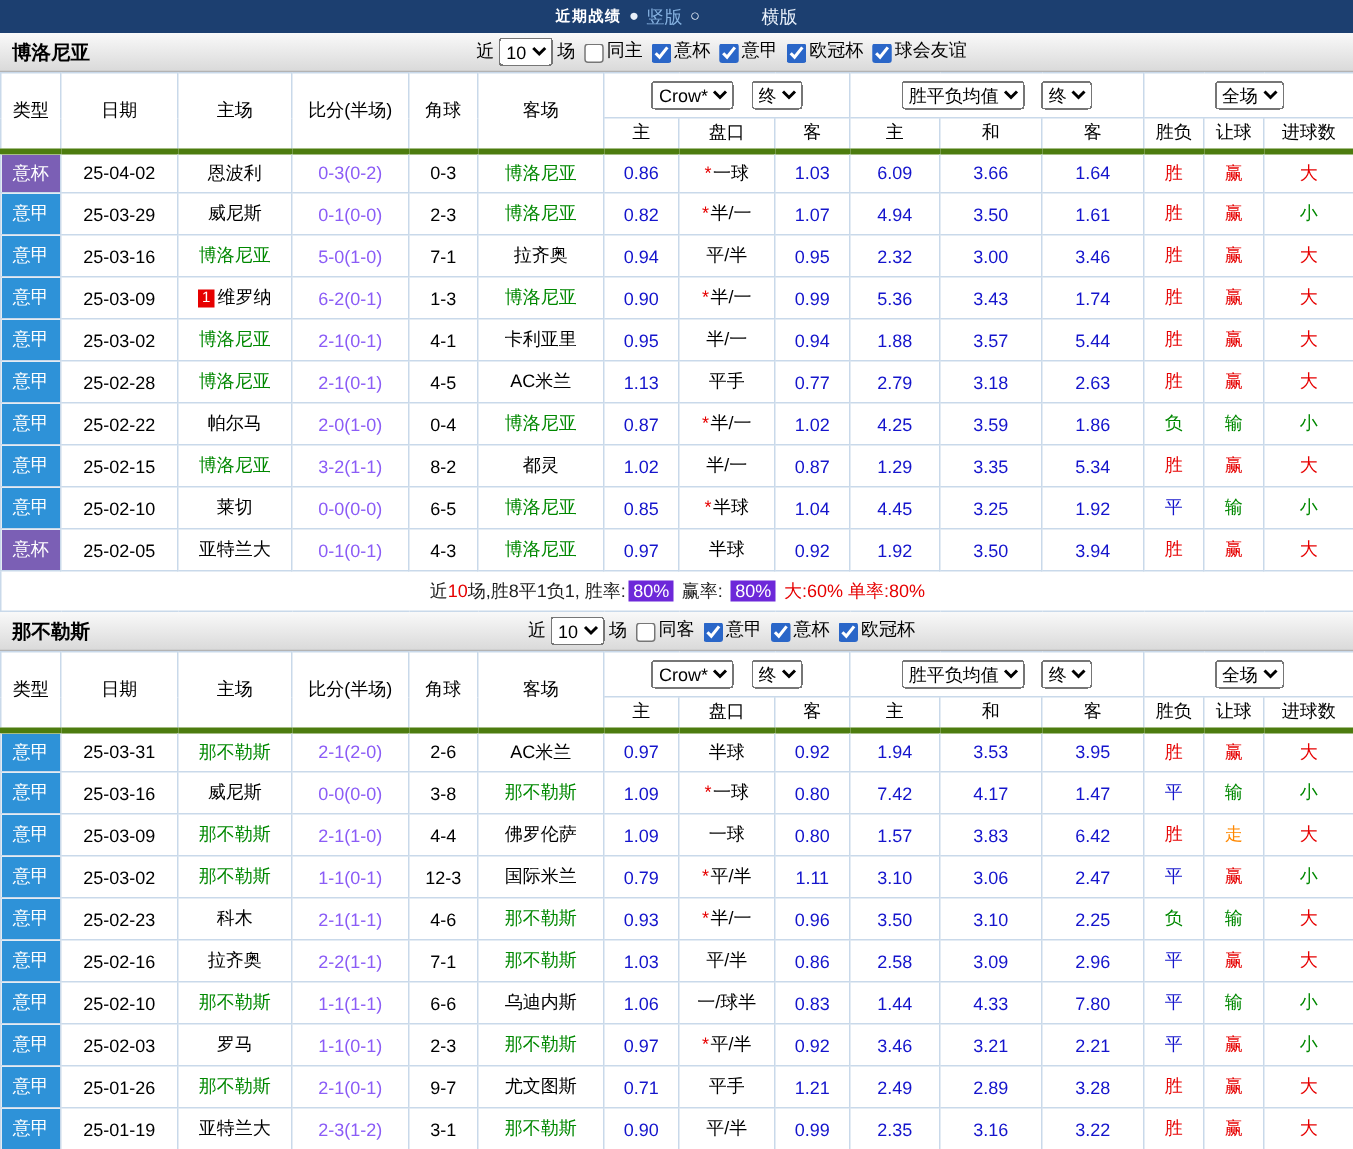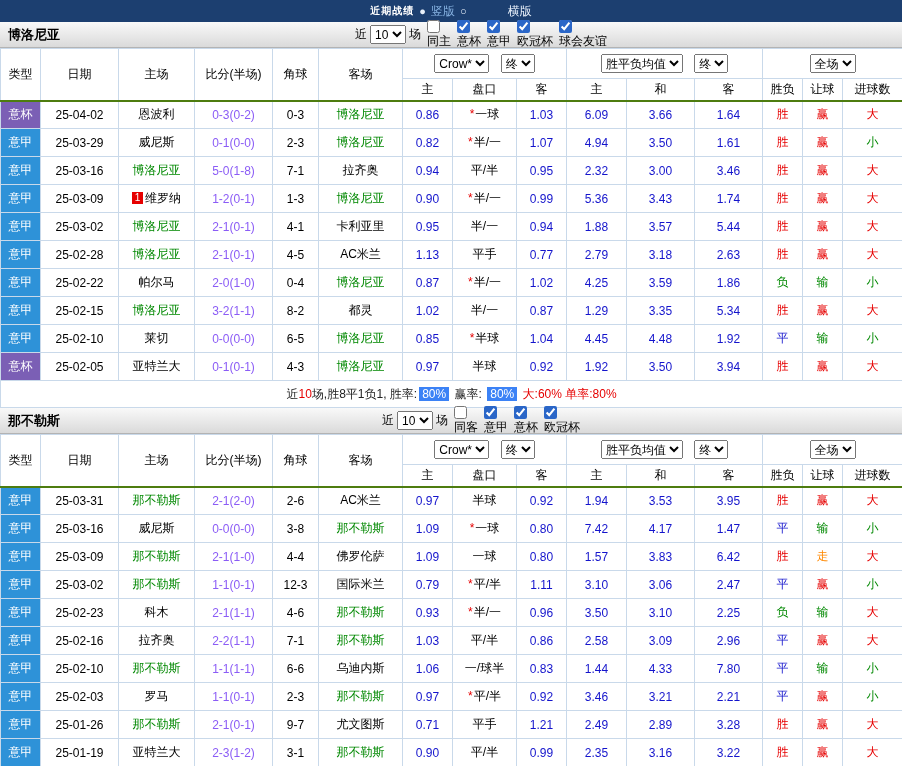--- a/index.html
+++ b/index.html
@@ -12,47 +12,47 @@
   .radio{color:#e8f0fa;font-size:11px;line-height:1;}
   .v-label{color:#85b1e0;text-align:right;}
   .h-label{color:#e8f0fa;margin-left:36px;}
   
   .secbar{height:26px;background:linear-gradient(#f9f9f9,#dadada);border-bottom:1px solid #b3b3b3;
           position:relative;display:flex;align-items:center;}
   .secbar .team{font-weight:bold;font-size:13px;padding-left:8px;}
   .filters{position:absolute;left:calc(50% + 30px);transform:translateX(-50%);
            display:flex;align-items:center;white-space:nowrap;}
   .filters select{font-size:12px;height:19px;margin:0 3px;}
-  label.cbl{display:inline-flex;align-items:flex-start;margin-left:6px;cursor:pointer;flex-direction:column;}
+  label.cbl{display:inline-flex;align-items:flex-end;margin-left:6px;cursor:pointer;}
   label.cbl input{width:13px;height:13px;accent-color:#2a66c8;margin:0 2px 0 0;}
   
   table.grid{width:902px;border-collapse:collapse;table-layout:fixed;}
   .grid th,.grid td{border:1px solid #c9d9ea;text-align:center;overflow:hidden;white-space:nowrap;}
   .grid thead th{font-weight:normal;background:#fff;color:#000;}
   .hdr-top th{height:30px;}
   .hdr-sub th{height:22px;}
-  .grid thead tr.hdr-sub th, .grid thead th[rowspan]{border-bottom:2px solid #4d7c0f;}
+  .grid thead tr.hdr-sub th, .grid thead th[rowspan]{border-bottom:4px solid #4d7c0f;}
   .selcell select{font-size:12px;height:19px;margin:0 4px;}
   .grid tbody td{height:28px;}
   .lg{color:#fff;}
   .lg-serie{background:#2e92d8;}
   .lg-cup{background:#7b5fb5;}
   .c-red{color:#e60000;}
   .c-blue{color:#1414cc;}
   .c-green{color:#008800;}
   .c-orange{color:#ff8800;}
   .c-dark{color:#222;}
   .odds{color:#1414cc;}
   .score{color:#8b5cf6;}
   .team-hl{color:#008800;}
   .star{color:#e60000;margin-right:1px;}
   .redcard{display:inline-block;background:#e60000;color:#fff;font-size:10px;line-height:12px;
            width:11px;height:12px;margin-right:2px;vertical-align:1px;}
   td.summary{height:27px;background:#fff;}
-  .badge{background:#3b82f6;color:#fff;padding:0 3px;margin:0 2px;}
+  .badge{background:#6d28d9;color:#fff;padding:0 3px;margin:0 2px;}
 </style>
 </head>
 <body>
 
 <div class="topbar">
   <span class="title">近期战绩</span>
   <span class="radio">●</span>
   <span class="v-label">竖版</span>
   <span class="radio">○</span>
   <span class="h-label">横版</span>
@@ -165,38 +165,38 @@
           <td class="odds">3.50</td>
           <td class="odds">1.61</td>
           <td class="c-red">胜</td>
           <td class="c-red">赢</td>
           <td class="c-green">小</td>
         </tr>
         <tr>
           <td class="lg lg-serie">意甲</td>
           <td>25-03-16</td>
           <td><span class="team-hl">博洛尼亚</span></td>
-          <td class="score">5-0(1-8)</td>
+          <td class="score">5-0(1-0)</td>
           <td>7-1</td>
           <td><span>拉齐奥</span></td>
           <td class="odds">0.94</td>
           <td>平/半</td>
           <td class="odds">0.95</td>
           <td class="odds">2.32</td>
           <td class="odds">3.00</td>
           <td class="odds">3.46</td>
           <td class="c-red">胜</td>
           <td class="c-red">赢</td>
           <td class="c-red">大</td>
         </tr>
         <tr>
           <td class="lg lg-serie">意甲</td>
           <td>25-03-09</td>
           <td><span class="redcard">1</span><span>维罗纳</span></td>
-          <td class="score">1-2(0-1)</td>
+          <td class="score">6-2(0-1)</td>
           <td>1-3</td>
           <td><span class="team-hl">博洛尼亚</span></td>
           <td class="odds">0.90</td>
           <td><span class="star">*</span>半/一</td>
           <td class="odds">0.99</td>
           <td class="odds">5.36</td>
           <td class="odds">3.43</td>
           <td class="odds">1.74</td>
           <td class="c-red">胜</td>
           <td class="c-red">赢</td>
@@ -274,21 +274,21 @@
           <td class="lg lg-serie">意甲</td>
           <td>25-02-10</td>
           <td><span>莱切</span></td>
           <td class="score">0-0(0-0)</td>
           <td>6-5</td>
           <td><span class="team-hl">博洛尼亚</span></td>
           <td class="odds">0.85</td>
           <td><span class="star">*</span>半球</td>
           <td class="odds">1.04</td>
           <td class="odds">4.45</td>
-          <td class="odds">4.48</td>
+          <td class="odds">3.25</td>
           <td class="odds">1.92</td>
           <td class="c-blue">平</td>
           <td class="c-green">输</td>
           <td class="c-green">小</td>
         </tr>
         <tr>
           <td class="lg lg-cup">意杯</td>
           <td>25-02-05</td>
           <td><span>亚特兰大</span></td>
           <td class="score">0-1(0-1)</td>

